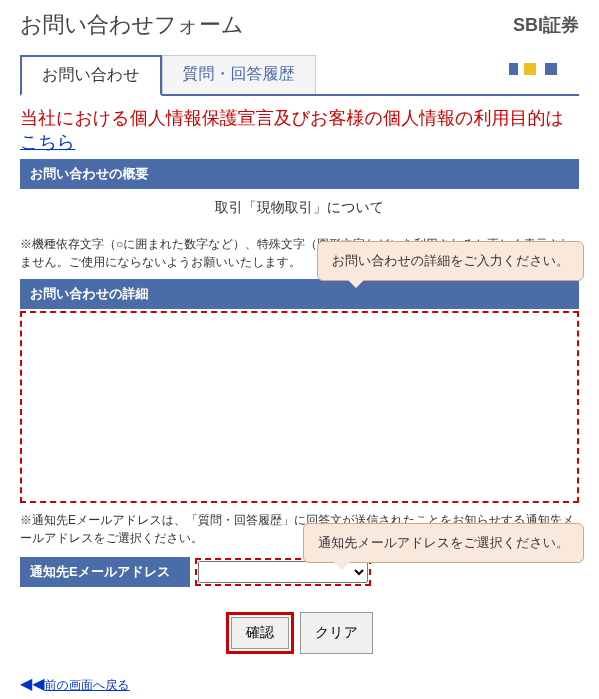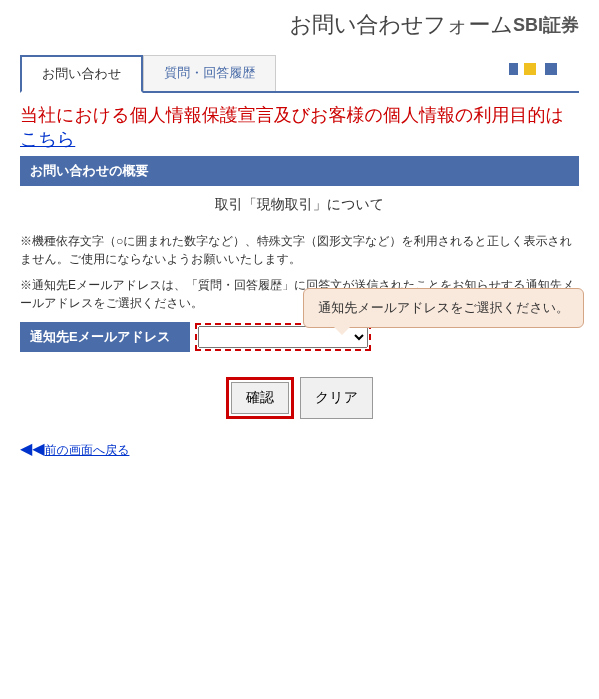--- a/index.html
+++ b/index.html
@@ -9,42 +9,42 @@
       width: 599px;
       height: 699px;
       position: relative;
     }
     .container {
       padding: 10px 20px;
       background: #ffffff;
     }
     .header {
       display: flex;
-      justify-content: flex-end;
+      justify-content: space-between;
       align-items: center;
       margin-bottom: 15px;
     }
     .page-title {
       font-size: 22px;
       color: #444;
       font-weight: normal;
     }
     .brand {
       font-size: 18px;
       color: #555;
       font-weight: bold;
     }
     .tabs {
       display: flex;
       border-bottom: 2px solid #4a6ca8;
       position: relative;
     }
     .tab {
       padding: 8px 20px;
-      font-size: 13px;
+      font-size: 16px;
       cursor: pointer;
       border: 1px solid #ccc;
       border-bottom: none;
       background: #f5f5f5;
       color: #4a6ca8;
     }
     .tab.active {
       background: #fff;
       border: 2px solid #4a6ca8;
       border-bottom: 2px solid #fff;
@@ -220,20 +220,27 @@
 
   <div class="privacy-notice">
     <span>当社における個人情報保護宣言及びお客様の個人情報の利用目的は</span><a class="privacy-link">こちら</a>
   </div>
 
   <div class="section-header">お問い合わせの概要</div>
   <div class="inquiry-topic">取引「現物取引」について</div>
 
   <div class="note-text">※機種依存文字（○に囲まれた数字など）、特殊文字（図形文字など）を利用されると正しく表示されません。ご使用にならないようお願いいたします。</div>
 
+  <div class="detail-section">
+    <div class="callout callout-1">お問い合わせの詳細をご入力ください。</div>
+    <div class="section-header">お問い合わせの詳細</div>
+    <div class="textarea-wrap">
+      <textarea class="detail-textarea" style=""></textarea>
+    </div>
+  </div>
 
   <div class="note-text">※通知先Eメールアドレスは、「質問・回答履歴」に回答文が送信されたことをお知らせする通知先メールアドレスをご選択ください。</div>
 
   <div class="email-section">
     <div class="callout callout-2">通知先メールアドレスをご選択ください。</div>
     <div class="email-row">
       <div class="email-label-cell">通知先Eメールアドレス</div>
       <div class="email-select-wrap">
         <select class="email-select">
           <option><span class="select-icon"></span></option>

